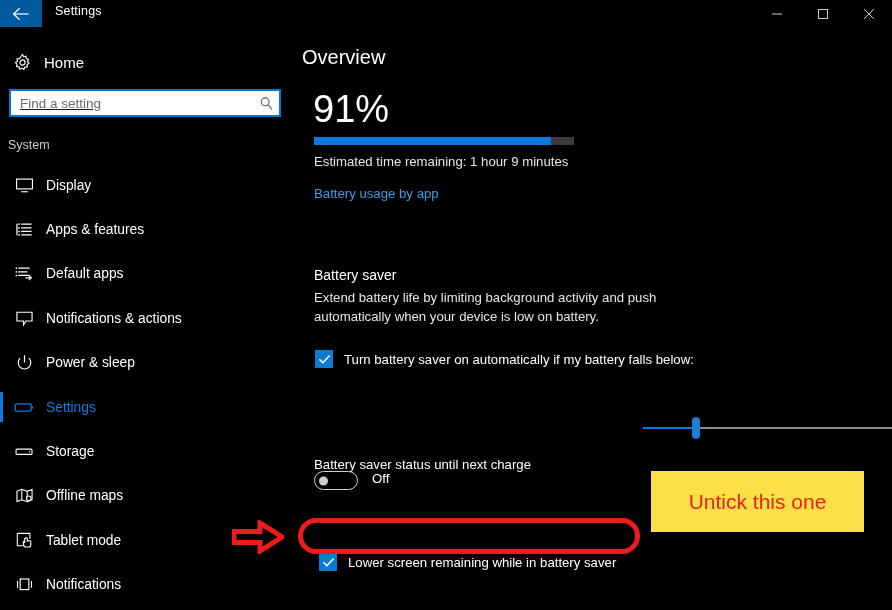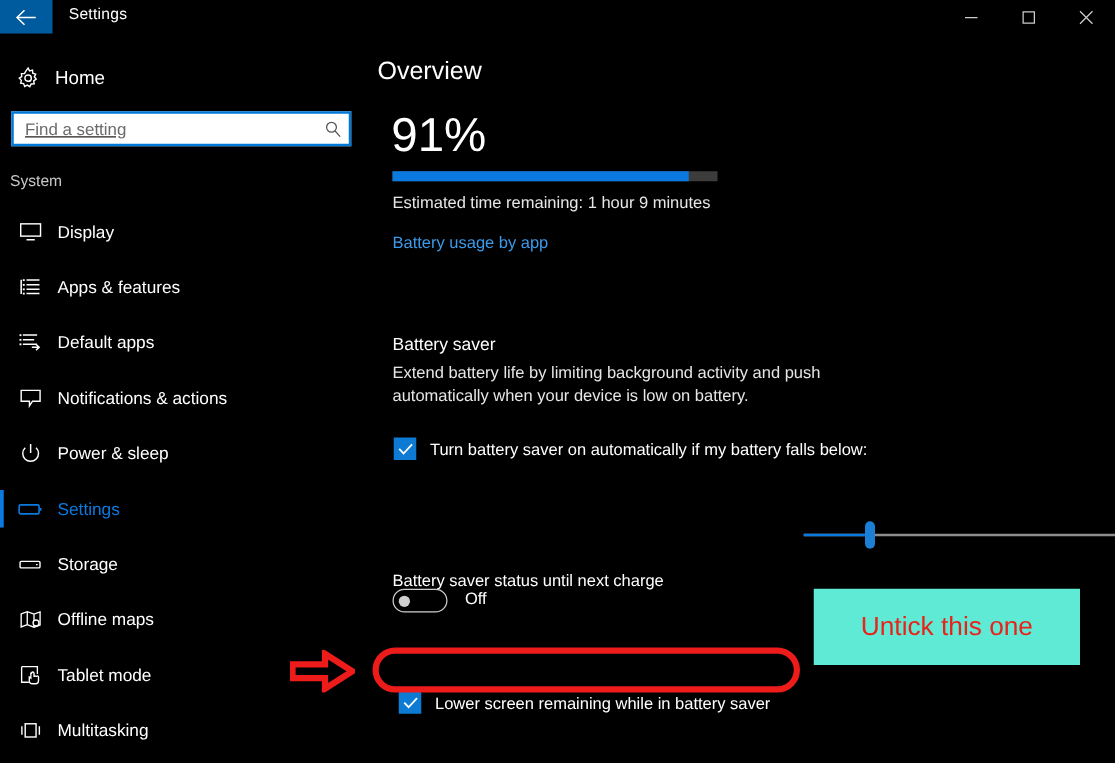--- a/index.html
+++ b/index.html
@@ -302,21 +302,21 @@
   }
   .anno-arrow {
     position: absolute;
     left: 232px; top: 520px;
     width: 52px; height: 34px;
   }
   .anno-box {
     position: absolute;
     left: 651px; top: 471px;
     width: 213px; height: 61px;
-    background: #5eead4;
+    background: #fde047;
     display: flex;
     align-items: center;
     justify-content: center;
   }
   .anno-box-text {
     font-size: 21px;
     color: #e8231c;
     white-space: nowrap;
   }
 </style>
@@ -505,21 +505,21 @@
 
     <div class="nav-item">
       <span class="nav-icon">
         <svg width="19" height="17" viewBox="0 0 20 18">
           <g fill="none" stroke="#ffffff" stroke-width="1.2">
             <rect x="5.4" y="3.2" width="9.2" height="11.2"></rect>
             <path d="M2.6 5.2 V12.4 M17.4 5.2 V12.4"></path>
           </g>
         </svg>
       </span>
-      <span class="nav-label">Multitasking</span>
+      <span class="nav-label">Notifications</span>
     </div>
 
   </div>
 </div>
 
 <div class="main">
 
   <h1 class="h-overview">Overview</h1>
 
   <div class="pct">91%</div>

